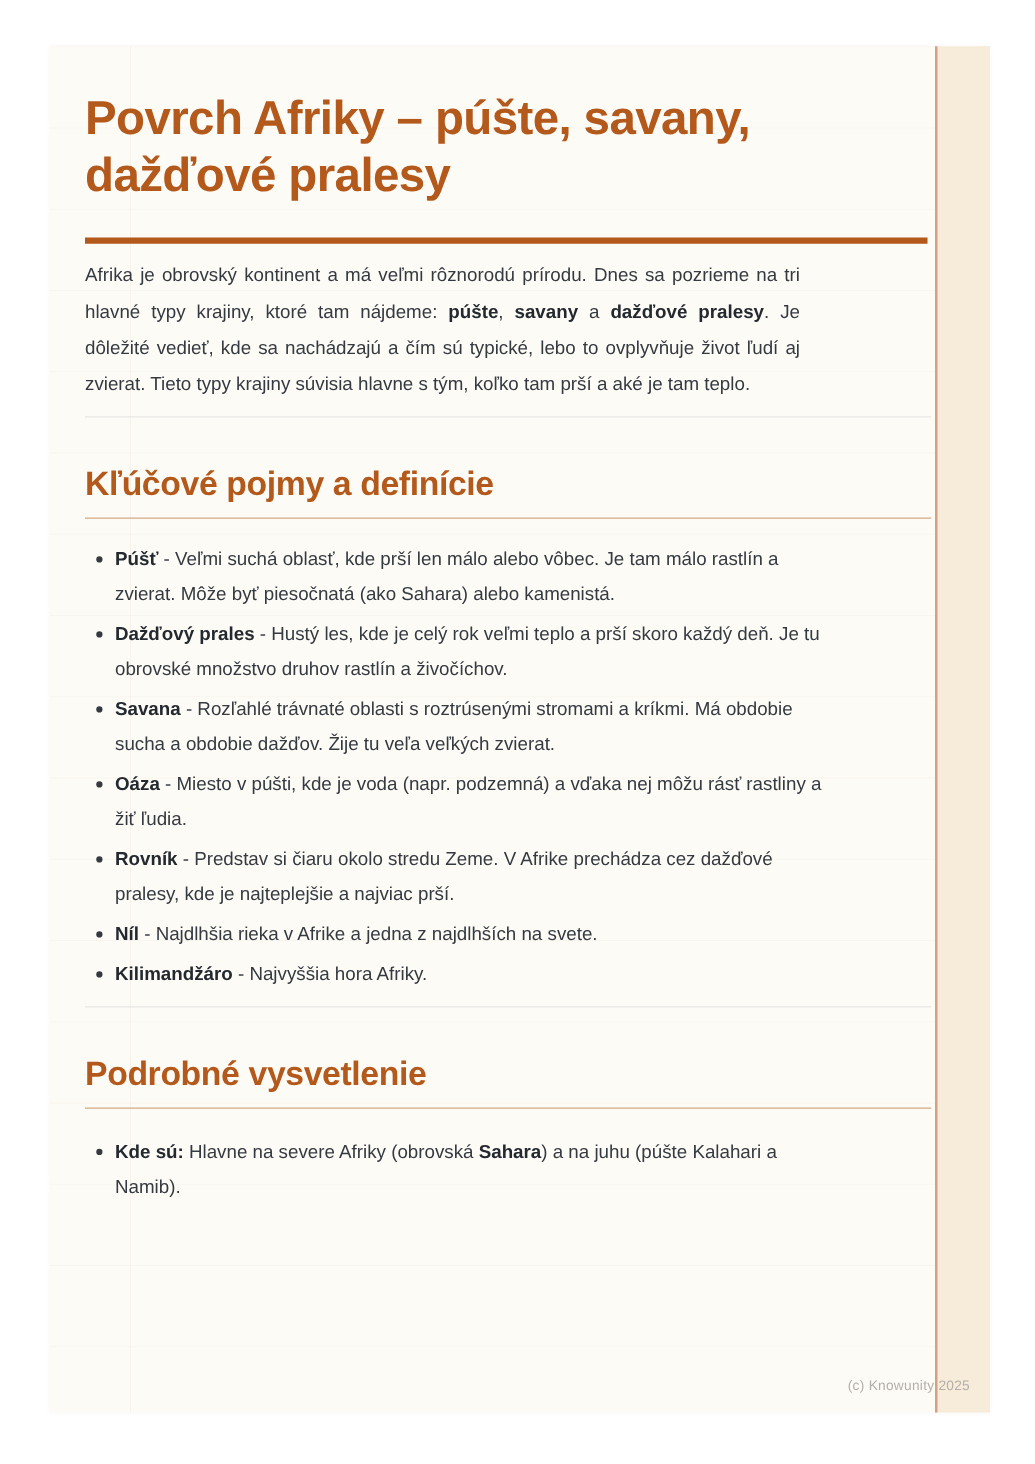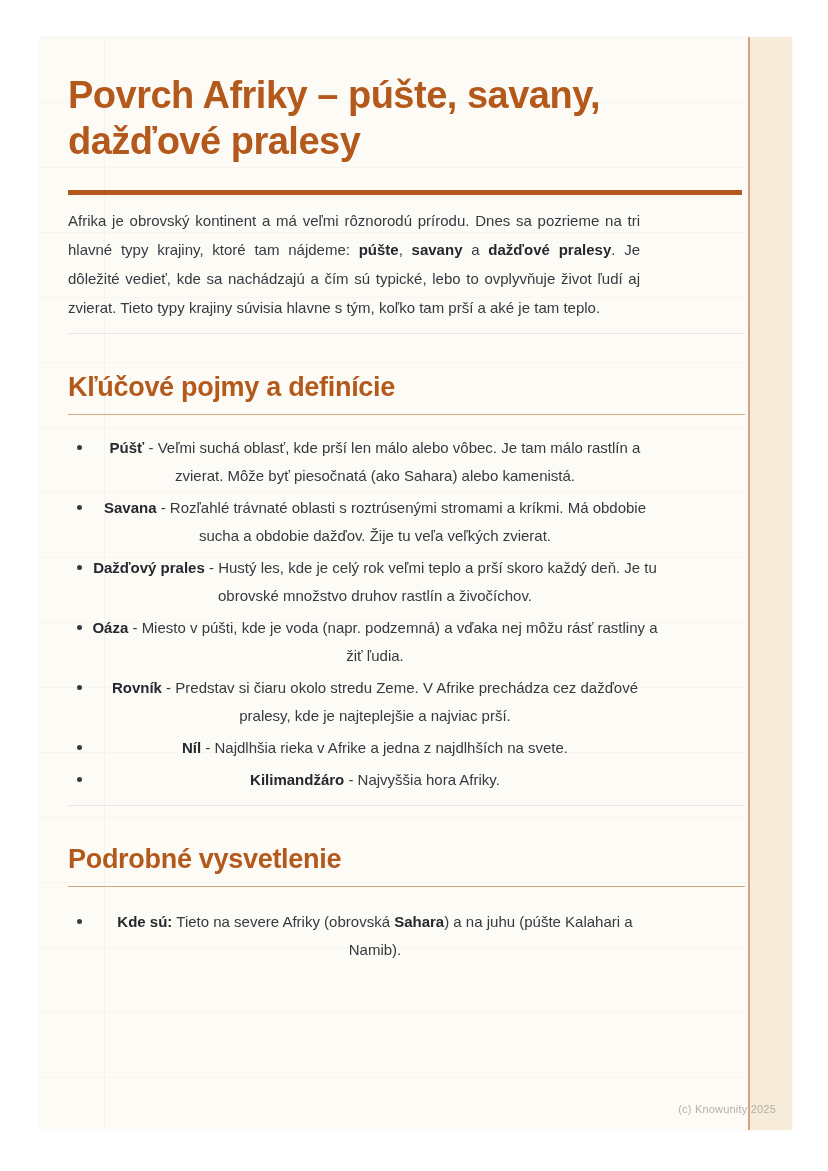--- a/index.html
+++ b/index.html
@@ -62,21 +62,21 @@
   }
   .intro-paragraph b, .doc-list b{color:var(--bold-text);}
 
   hr.section-divider{
     margin-top:11px;border:none;height:1px;width:677px;
     background:var(--divider);
   }
 
   ul.doc-list{
     list-style:none;
-    font-size:15px;line-height:28px;text-align:center;
+    font-size:15px;line-height:28px;
   }
   .list-terms{margin-top:19px;width:590px;}
   .list-detail{margin-top:21px;width:590px;}
   ul.doc-list li{
     position:relative;padding-left:24px;margin-bottom:4px;
   }
   ul.doc-list li::before{
     content:"";position:absolute;left:9px;top:11px;
     width:5px;height:5px;border-radius:50%;background:var(--text);
   }
@@ -104,30 +104,30 @@
     <h1 class="doc-title">Povrch Afriky – púšte, savany, dažďové pralesy</h1>
     <div class="title-rule"></div>
 
     <p class="intro-paragraph"><span>Afrika je obrovský kontinent a má veľmi rôznorodú prírodu. Dnes sa pozrieme na tri hlavné typy krajiny, ktoré tam nájdeme: </span><b>púšte</b><span>, </span><b>savany</b><span> a </span><b>dažďové pralesy</b><span>. Je dôležité vedieť, kde sa nachádzajú a čím sú typické, lebo to ovplyvňuje život ľudí aj zvierat. Tieto typy krajiny súvisia hlavne s tým, koľko tam prší a aké je tam teplo.</span></p>
 
     <hr class="section-divider">
 
     <h2 class="section-heading h2-terms">Kľúčové pojmy a definície</h2>
     <ul class="doc-list list-terms">
         <li><b>Púšť</b><span> - Veľmi suchá oblasť, kde prší len málo alebo vôbec. Je tam málo rastlín a zvierat. Môže byť piesočnatá (ako Sahara) alebo kamenistá.</span></li>
+        <li><b>Dažďový prales</b><span> - Hustý les, kde je celý rok veľmi teplo a prší skoro každý deň. Je tu obrovské množstvo druhov rastlín a živočíchov.</span></li>
         <li><b>Savana</b><span> - Rozľahlé trávnaté oblasti s roztrúsenými stromami a kríkmi. Má obdobie sucha a obdobie dažďov. Žije tu veľa veľkých zvierat.</span></li>
-        <li><b>Dažďový prales</b><span> - Hustý les, kde je celý rok veľmi teplo a prší skoro každý deň. Je tu obrovské množstvo druhov rastlín a živočíchov.</span></li>
         <li><b>Oáza</b><span> - Miesto v púšti, kde je voda (napr. podzemná) a vďaka nej môžu rásť rastliny a žiť ľudia.</span></li>
         <li><b>Rovník</b><span> - Predstav si čiaru okolo stredu Zeme. V Afrike prechádza cez dažďové pralesy, kde je najteplejšie a najviac prší.</span></li>
         <li><b>Níl</b><span> - Najdlhšia rieka v Afrike a jedna z najdlhších na svete.</span></li>
         <li><b>Kilimandžáro</b><span> - Najvyššia hora Afriky.</span></li>
       </ul>
 
     <hr class="section-divider">
 
     <h2 class="section-heading h2-detail">Podrobné vysvetlenie</h2>
     <ul class="doc-list list-detail">
-        <li><b>Kde sú:</b><span> Tieto na severe Afriky (obrovská </span><b>Sahara</b><span>) a na juhu (púšte Kalahari a Namib).</span></li>
+        <li><b>Kde sú:</b><span> Hlavne na severe Afriky (obrovská </span><b>Sahara</b><span>) a na juhu (púšte Kalahari a Namib).</span></li>
       </ul>
   </div>
 
   <div class="watermark">(c) Knowunity 2025</div>
 </div>
 
 </body></html>

